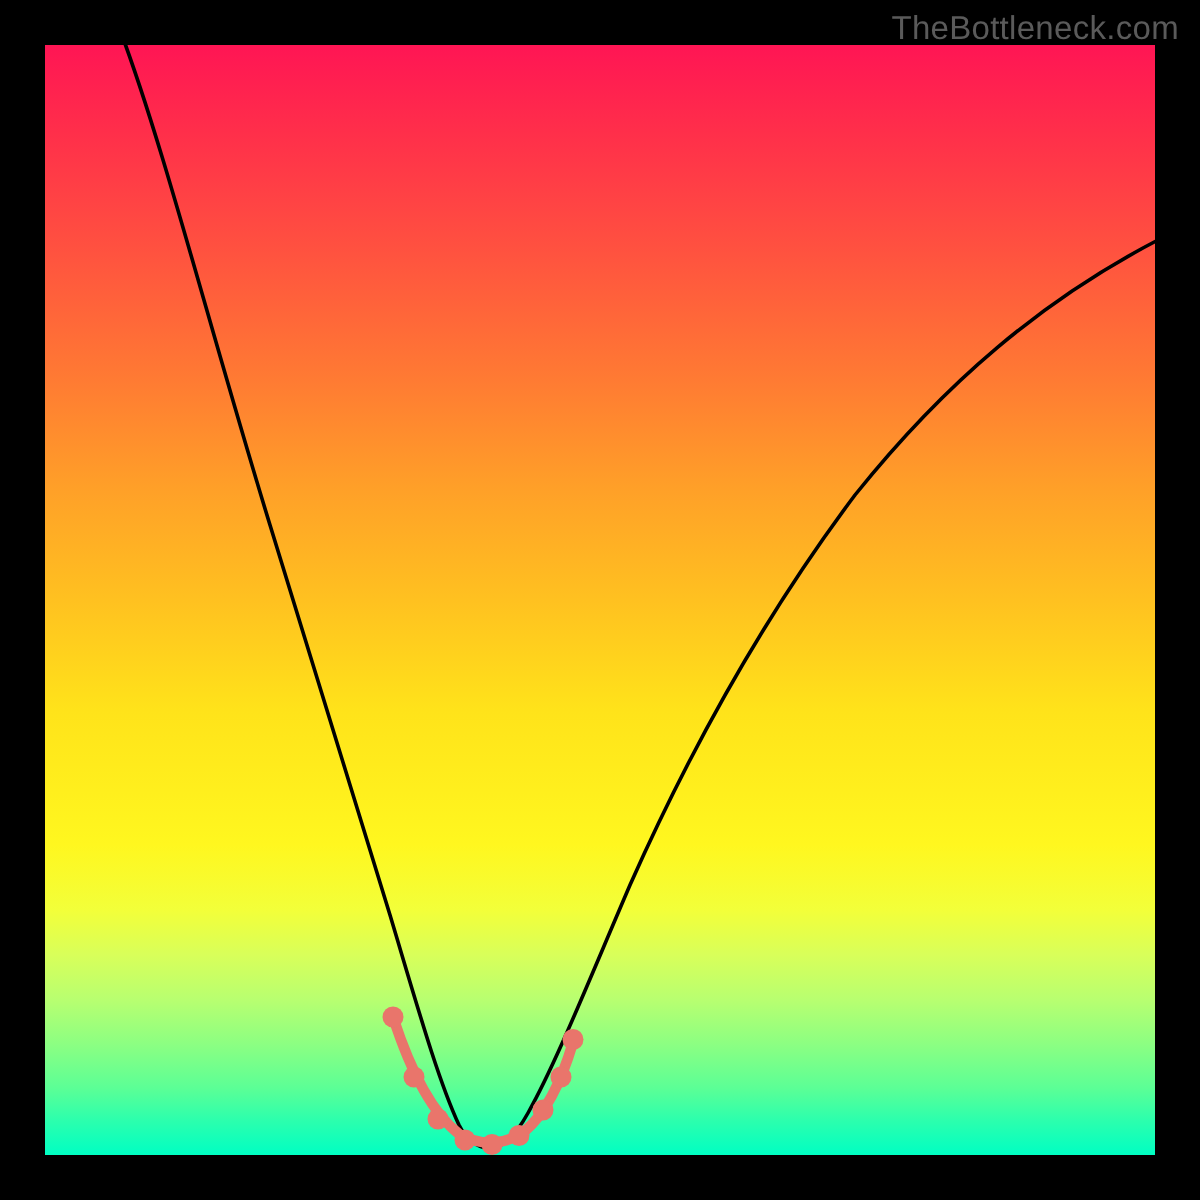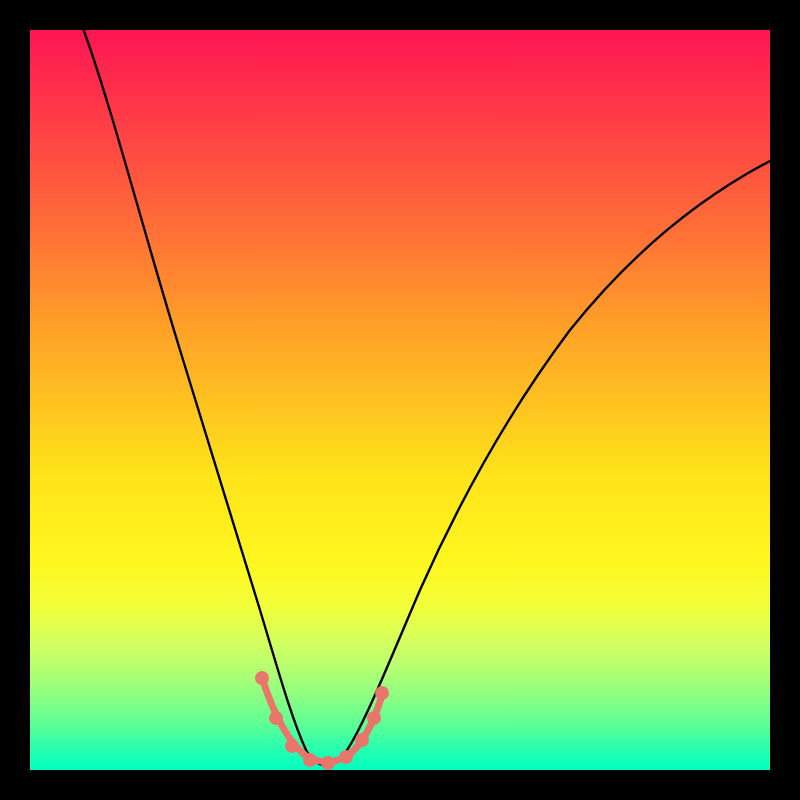--- a/index.html
+++ b/index.html
@@ -91,13 +91,14 @@
       <circle cx="262" cy="716" r="7"></circle>
       <circle cx="280" cy="730" r="7"></circle>
       <circle cx="298" cy="733" r="7"></circle>
       <circle cx="316" cy="727" r="7"></circle>
       <circle cx="332" cy="710" r="7"></circle>
       <circle cx="344" cy="688" r="7"></circle>
       <circle cx="352" cy="663" r="7"></circle>
     </g>
   </svg>
 
+  <div class="watermark">TheBottleneck.com</div>
 </div>
 
 </body></html>

